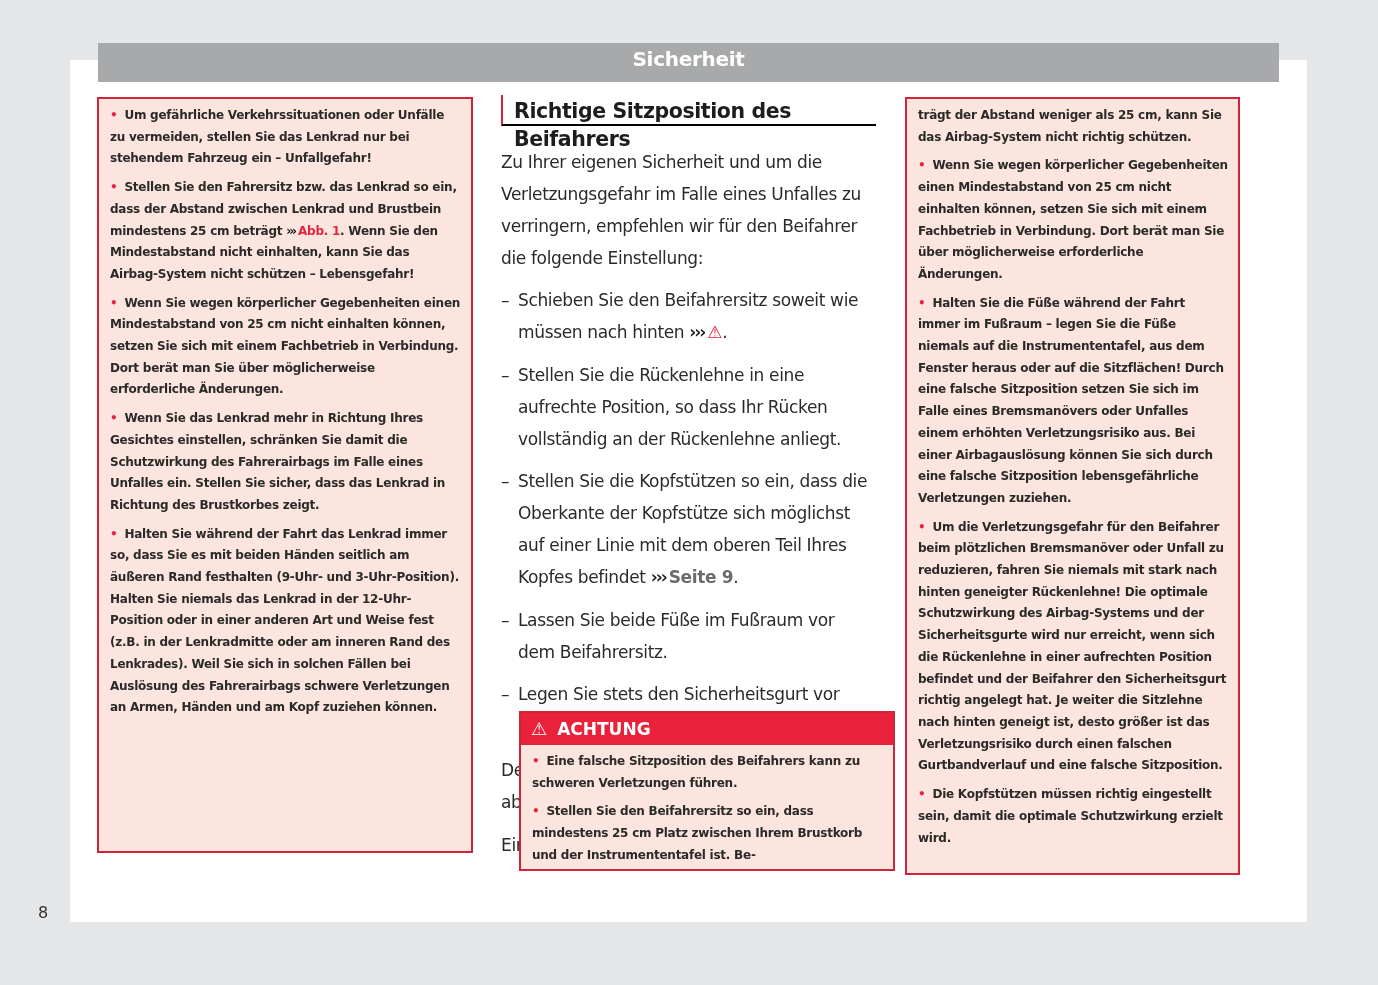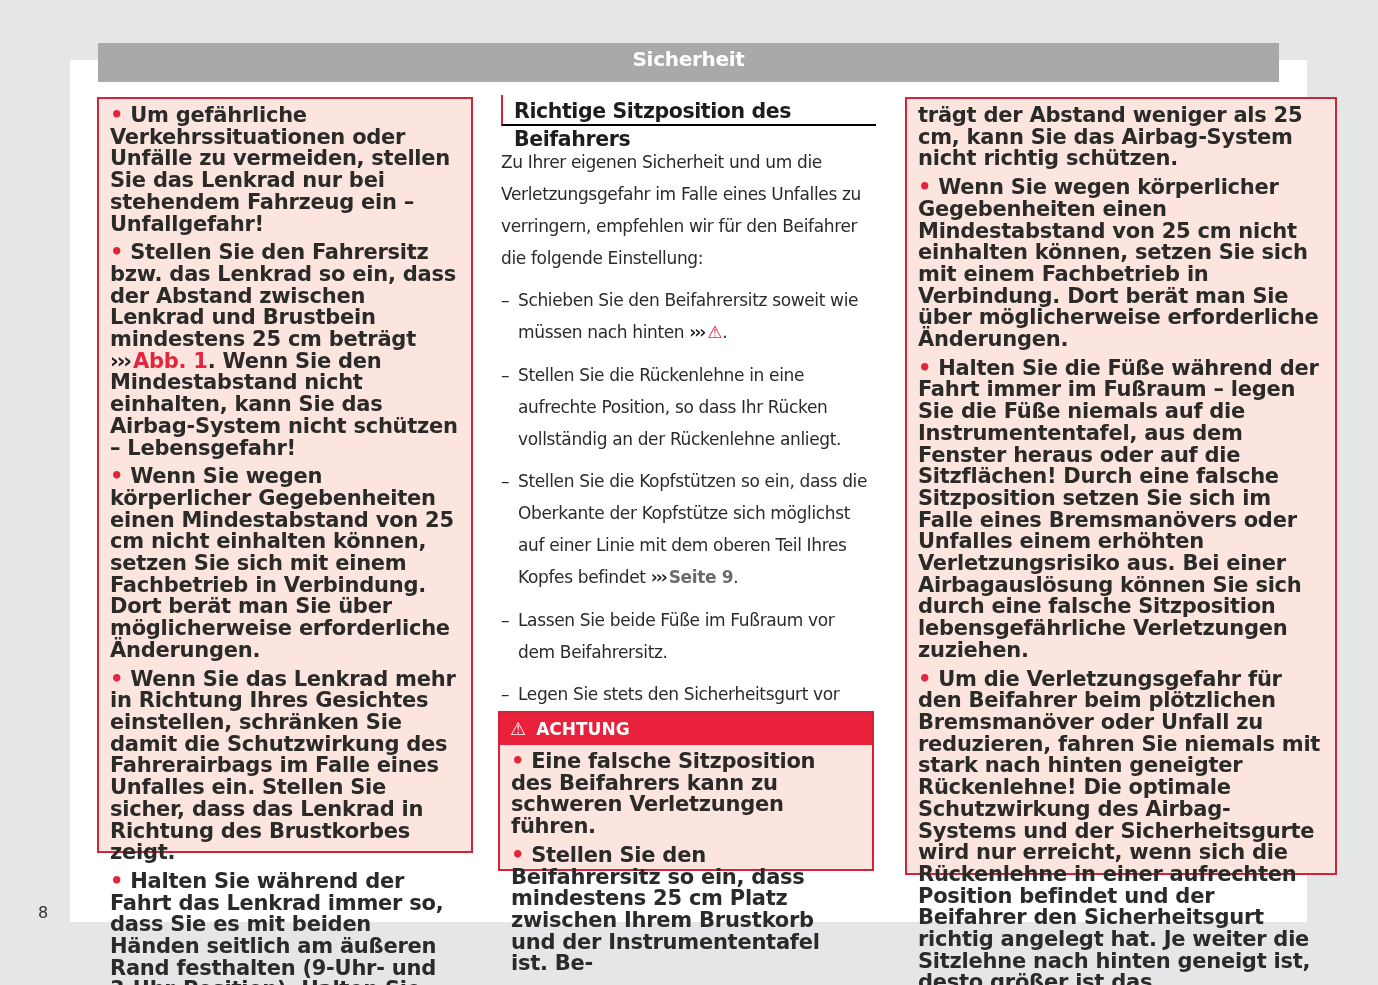--- a/index.html
+++ b/index.html
@@ -13,49 +13,49 @@
     color:#ffffff; font-weight:bold; font-size:20px; text-align:center; line-height:32px;
     font-family:"DejaVu Sans", sans-serif; letter-spacing:-0.3px;
   }
   .page-number { position:absolute; left:38px; top:903px; font-size:16px; color:#333; font-family:"DejaVu Sans", sans-serif; }
 
   .warn-box {
     position:absolute; background:#fde5df; border:2px solid #d0243a; box-sizing:border-box;
     padding:6px 10px 4px 11px;
   }
   .warn-box p, .achtung-body p {
-    margin:0 0 7px 0; font-weight:bold; font-size:21px; line-height:21.7px; letter-spacing:-0.25px;
+    margin:0 0 7px 0; font-weight:bold; font-size:12px; line-height:21.7px; letter-spacing:-0.25px;
     font-family:"DejaVu Sans", sans-serif; color:#2a2a28;
   }
   .bullet { color:#e3263d; margin-right:7px; }
   .ref { color:#e3263d; }
 
   .col1 { left:97px; top:97px; width:376px; height:756px; }
-  .col3 { left:905px; top:97px; width:432px; height:778px; }
+  .col3 { left:905px; top:97px; width:335px; height:778px; }
 
   .col2 { position:absolute; left:501px; top:95px; width:375px; }
   .section-title {
     margin:0; font-weight:bold; font-size:20.5px; line-height:28px; padding:2px 0 0 11px;
     border-left:2px solid #d0243a; border-bottom:2px solid #000000; height:31px; box-sizing:border-box;
     font-family:"DejaVu Sans", sans-serif; letter-spacing:-0.4px; color:#1d1d1b;
   }
   .body-text {
     font-family:"DejaVu Sans", sans-serif; font-size:17px; line-height:32px; color:#2a2a28;
     letter-spacing:-0.35px; margin:0;
   }
   .intro { margin-top:20px; }
   .steps { list-style:none; margin:10px 0 0 0; padding:0; }
   .steps li { position:relative; padding-left:17px; margin-bottom:10.5px; }
   .dash { position:absolute; left:0; top:0; }
   .xref { font-weight:bold; color:#6b6b6b;margin-top:16px; }
   .chev { font-weight:bold; color:#1d1d1b; letter-spacing:-2px; margin-right:3px; }
   .warn-tri { color:#e3263d; }
   .para { margin-top:12px; }
 
-  .achtung { position:absolute; left:498px; top:711px; width:376px; height:160px; border:2px solid #d0243a; box-sizing:border-box; background:#fde5df; }
+  .achtung { position:absolute; left:519px; top:711px; width:376px; height:160px; border:2px solid #d0243a; box-sizing:border-box; background:#fde5df; }
   .achtung-head {
     background:#e9213b; color:#fff; height:32px; line-height:32px; padding-left:10px;
     font-weight:bold; font-size:17px; font-family:"DejaVu Sans", sans-serif;
   }
   .achtung-head .tri { margin-right:10px; font-size:18px; }
   .achtung-body { padding:6px 10px 0 11px; }
 </style>
 </head>
 <body>
 

